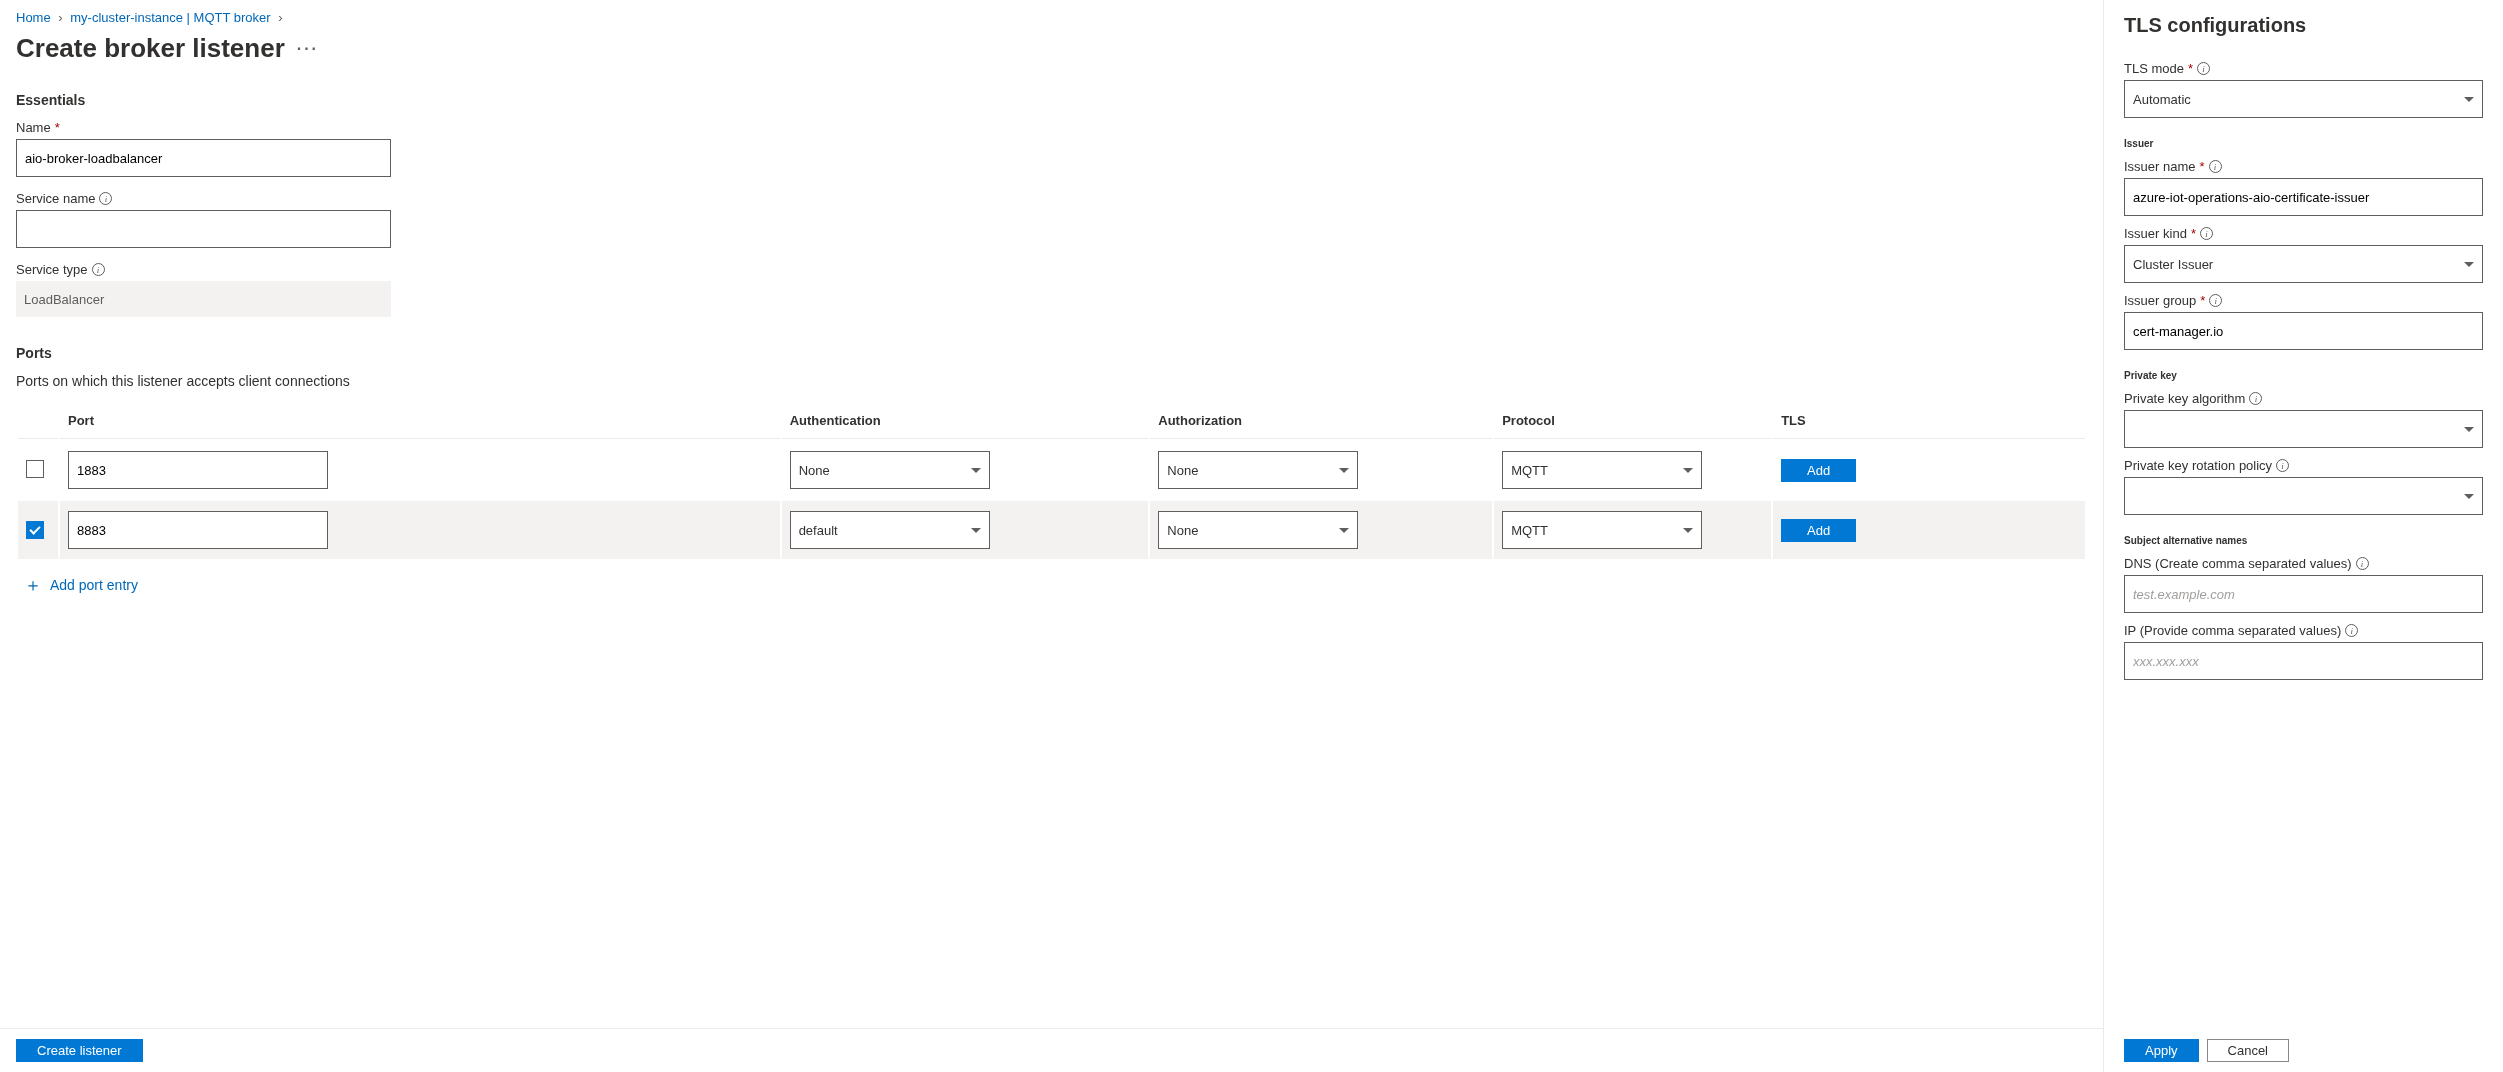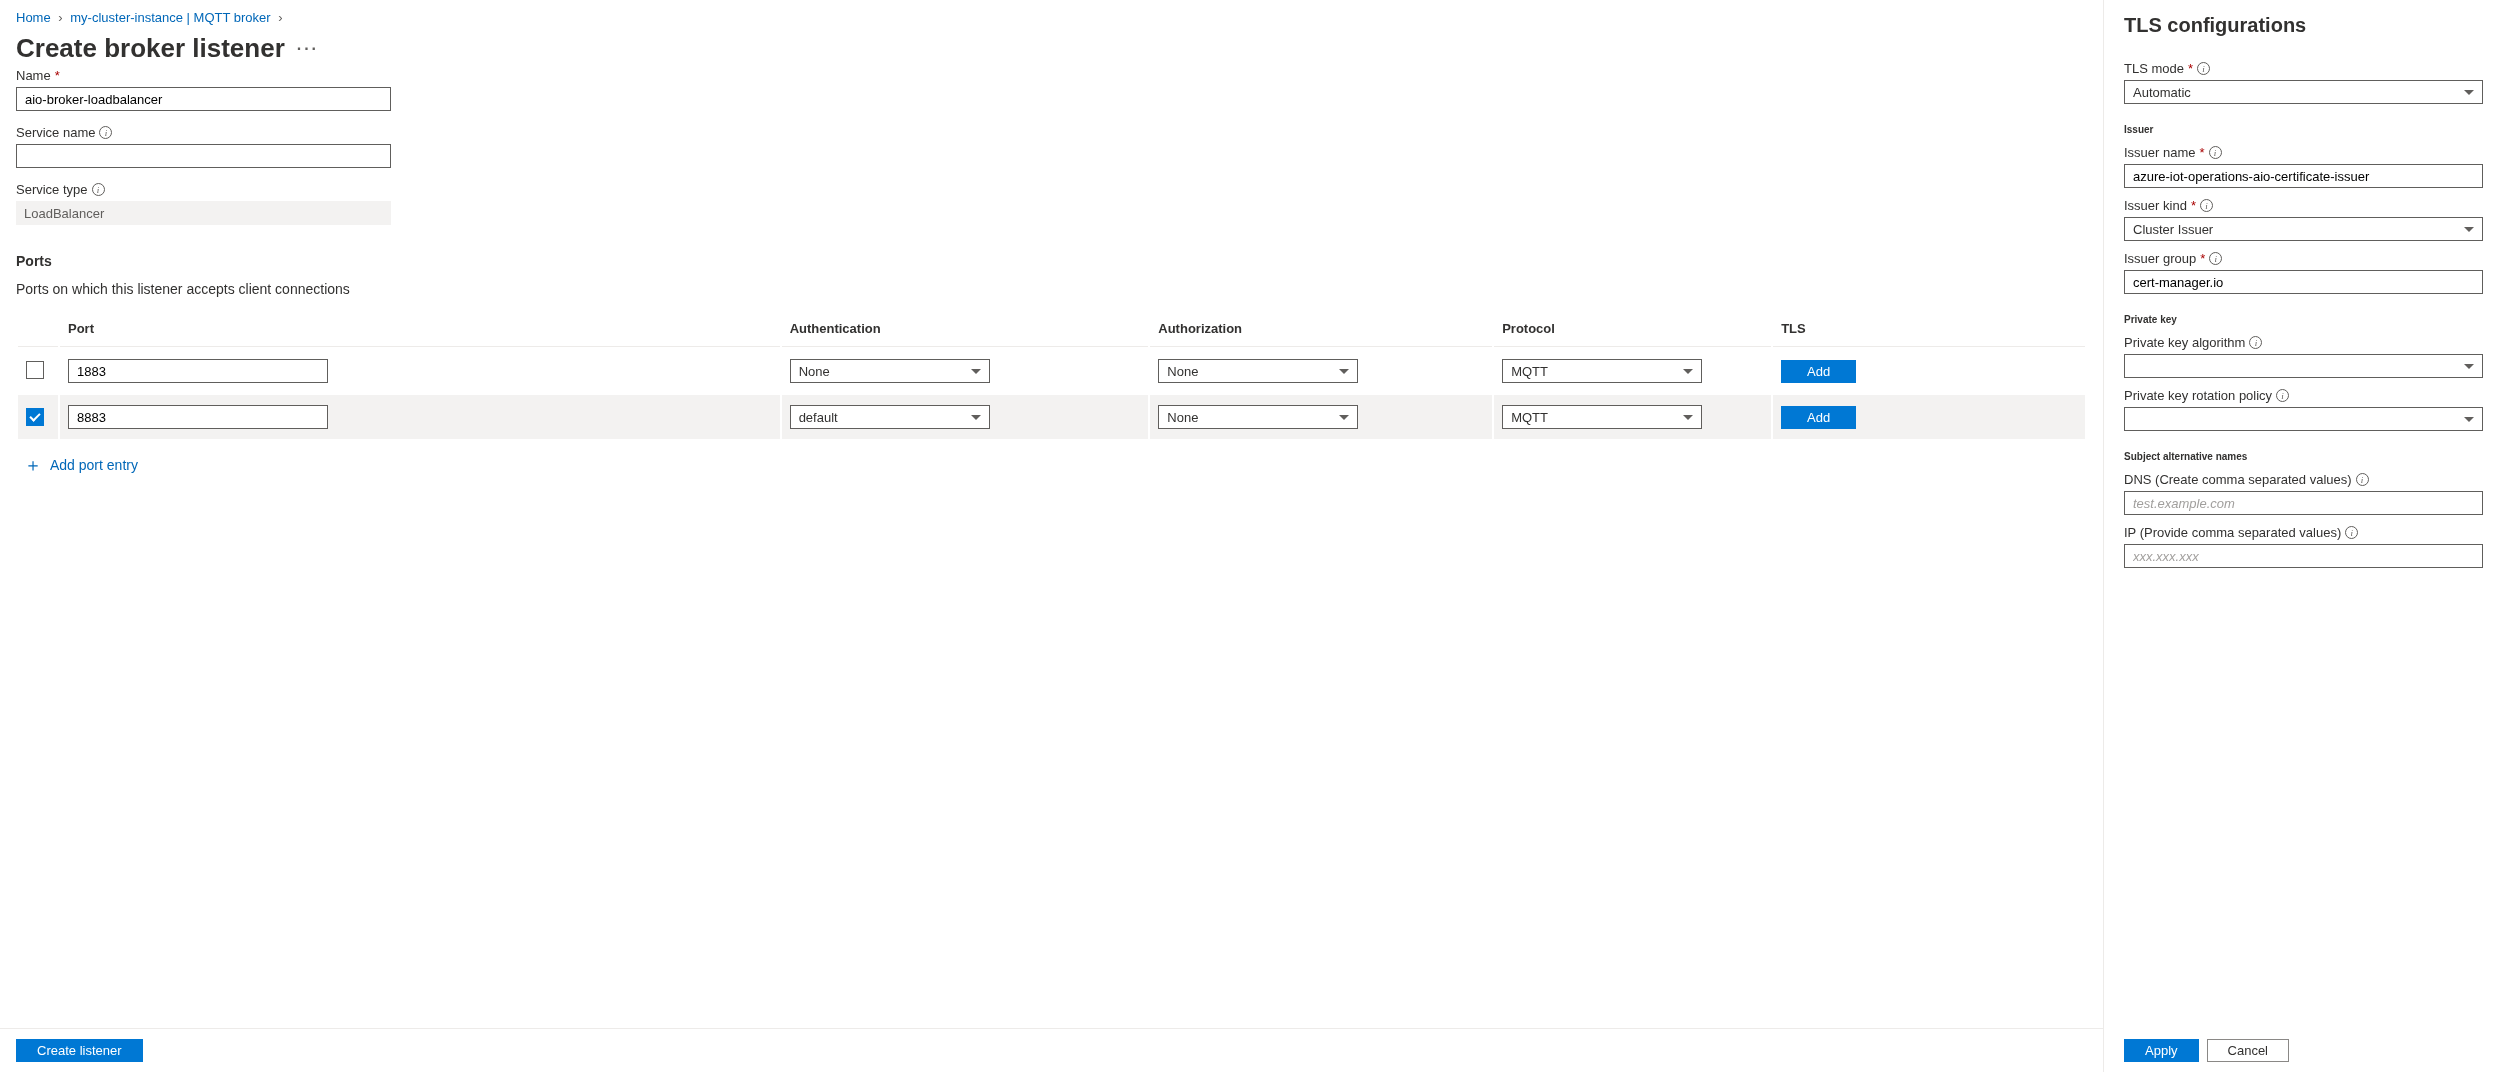--- a/index.html
+++ b/index.html
@@ -17,21 +17,21 @@
 
     .section-header { font-size: 14px; font-weight: 600; margin-top: 28px; margin-bottom: 12px; }
     .section-sub { font-size: 14px; color: #323130; margin-bottom: 12px; }
 
     .field { margin-bottom: 14px; }
     .field-label { font-size: 13px; display: flex; align-items: center; gap: 4px; margin-bottom: 4px; }
     .req { color: #a80000; }
     .info-icon { display: inline-flex; width: 13px; height: 13px; border: 1px solid #605e5c; border-radius: 50%; align-items: center; justify-content: center; font-size: 9px; color: #605e5c; font-style: italic; font-family: Georgia, serif; }
     .info-icon::before { content: "i"; }
 
-    input[type="text"], .select, .readonly-field { width: 375px; height: 24px; border: 1px solid #605e5c; padding: 4px 8px; font-size: 13px; background: #fff; }
+    input[type="text"], .select, .readonly-field { width: 375px; height: 24px; border: 1px solid #605e5c; padding: 18px 8px; font-size: 13px; background: #fff; }
     .readonly-field { background: #f3f2f1; border: none; color: #605e5c; display: flex; align-items: center; }
     input[type="text"]::placeholder { color: #a19f9d; font-style: italic; }
 
     .select { display: flex; align-items: center; justify-content: space-between; cursor: pointer; position: relative; }
     .chevron { width: 0; height: 0; border-left: 5px solid transparent; border-right: 5px solid transparent; border-top: 5px solid #605e5c; }
 
     .ports-table { width: 100%; margin-top: 8px; }
     .ports-table th { text-align: left; font-weight: 600; font-size: 13px; padding: 10px 8px; border-bottom: 1px solid #edebe9; }
     .ports-table td { padding: 10px 8px; vertical-align: middle; }
     .ports-table tr.selected { background: #f3f2f1; }
@@ -69,20 +69,21 @@
       <span class="sep">›</span>
       <a href="#">my-cluster-instance | MQTT broker</a>
       <span class="sep">›</span>
     </div>
 
     <div class="page-title">
       <span>Create broker listener</span>
       <span class="ellipsis-btn">···</span>
     </div>
 
+    <div class="section-header">Essentials</div>
 
     <div class="field">
       <div class="field-label">
         <span>Name</span>
         <span class="req">*</span>
       </div>
       <input type="text" value="aio-broker-loadbalancer" style="">
     </div>
 
     <div class="field">

